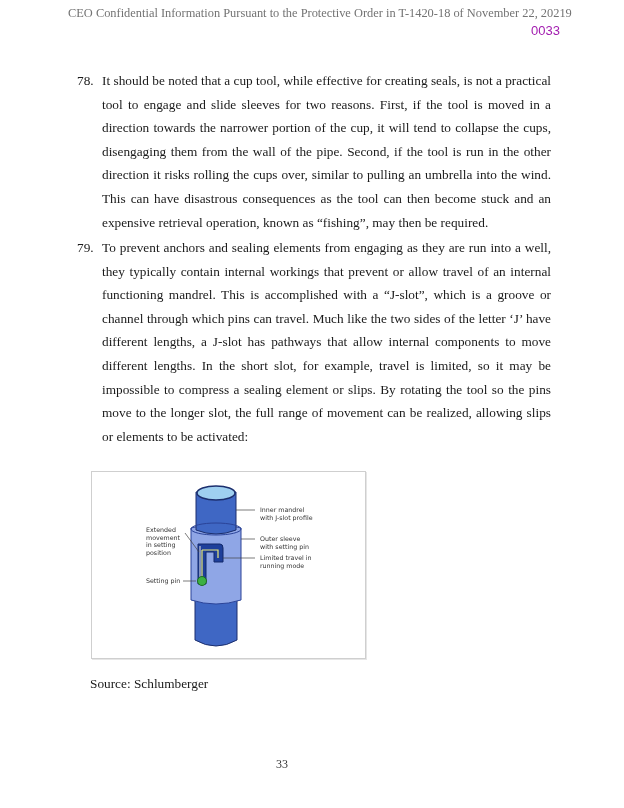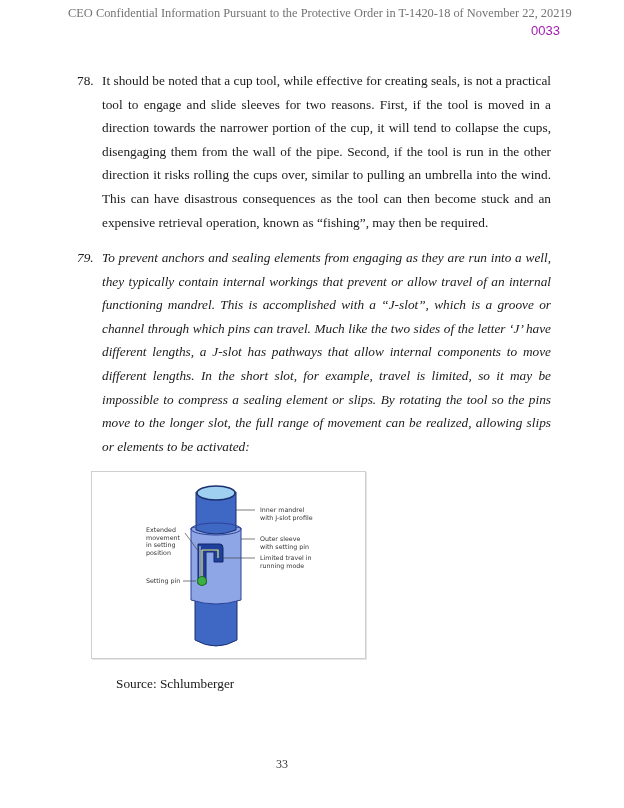--- a/index.html
+++ b/index.html
@@ -4,25 +4,25 @@
   <style>
     html, body { margin: 0; padding: 0; background: #ffffff; }
     body { width: 624px; height: 808px; position: relative; overflow: hidden; font-family: "Liberation Serif", serif; color: #1a1a1a; }
     .header { position: absolute; top: 6px; left: 0; width: 624px; }
     .header-line { position: absolute; left: 68px; top: 0; font-size: 12.4px; white-space: nowrap; color: #737373; }
     .stamp { position: absolute; left: 531px; top: 17px; font-family: "Liberation Sans", sans-serif; font-size: 13px; color: #a21caf; }
     .para { position: absolute; left: 77px; width: 474px; font-size: 13.3px; line-height: 23.6px; }
     .para .num { position: absolute; left: 0; top: 0; text-align: right; }
     .para .body { margin-left: 25px; text-align: justify; text-align-last: left; }
     #p78 { top: 69px; }
-    #p79 { top: 246px; font-style: italic; }
+    #p79 { top: 236px; }
     .figure { position: absolute; left: 91px; top: 471px; width: 273px; height: 186px; border: 1px solid #cfcfcf; box-shadow: 1px 1px 0 #e6e6e6; background: #fff; }
     .figure svg { position: absolute; left: 0; top: 0; }
     .fig-label { position: absolute; font-family: "DejaVu Sans", sans-serif; font-size: 6.3px; line-height: 7.6px; color: #333; white-space: pre-line; }
-    .source { position: absolute; left: 90px; top: 676px; font-size: 13.3px; margin-left: 26px; }
+    .source { position: absolute; left: 90px; top: 676px; font-size: 13.3px; }
     .pagenum { position: absolute; left: 0; width: 564px; top: 757px; text-align: center; font-size: 12px; color: #333; }
   </style>
 </head>
 <body>
 
 <div class="header">
   <div class="header-line">CEO Confidential Information Pursuant to the Protective Order in T-1420-18 of November 22, 20219</div>
   <div class="stamp">0033</div>
 </div>
 

